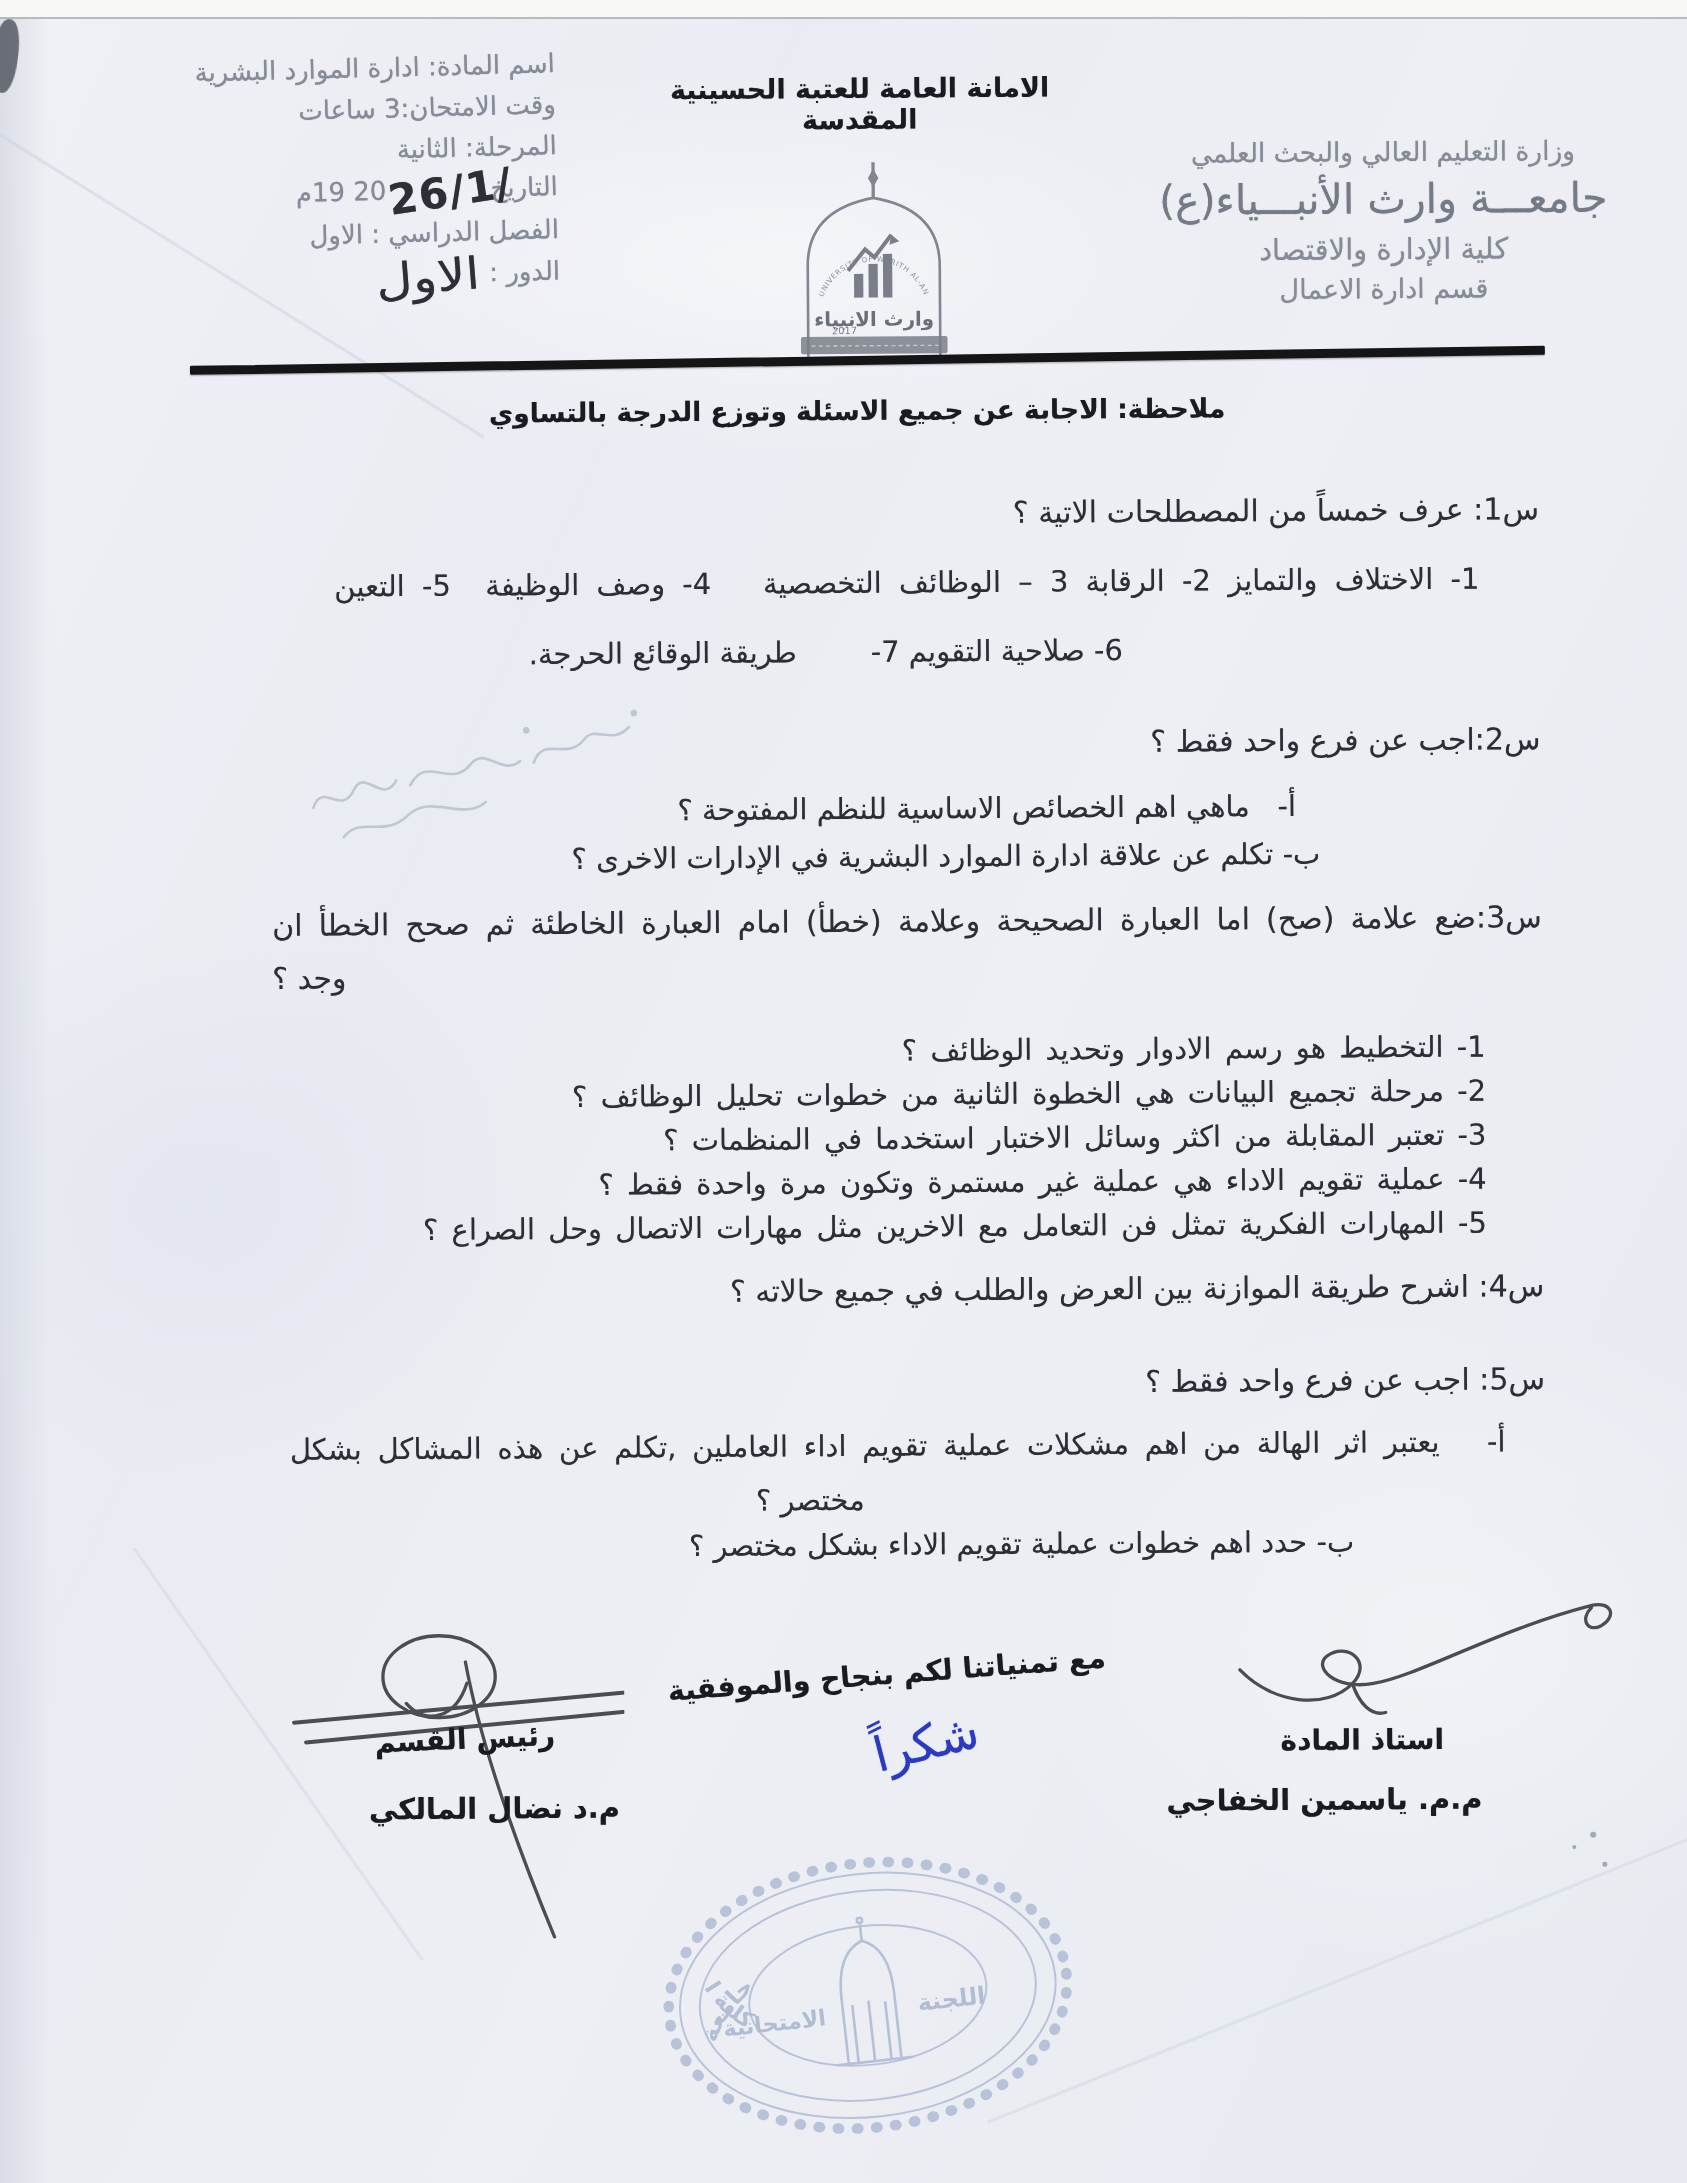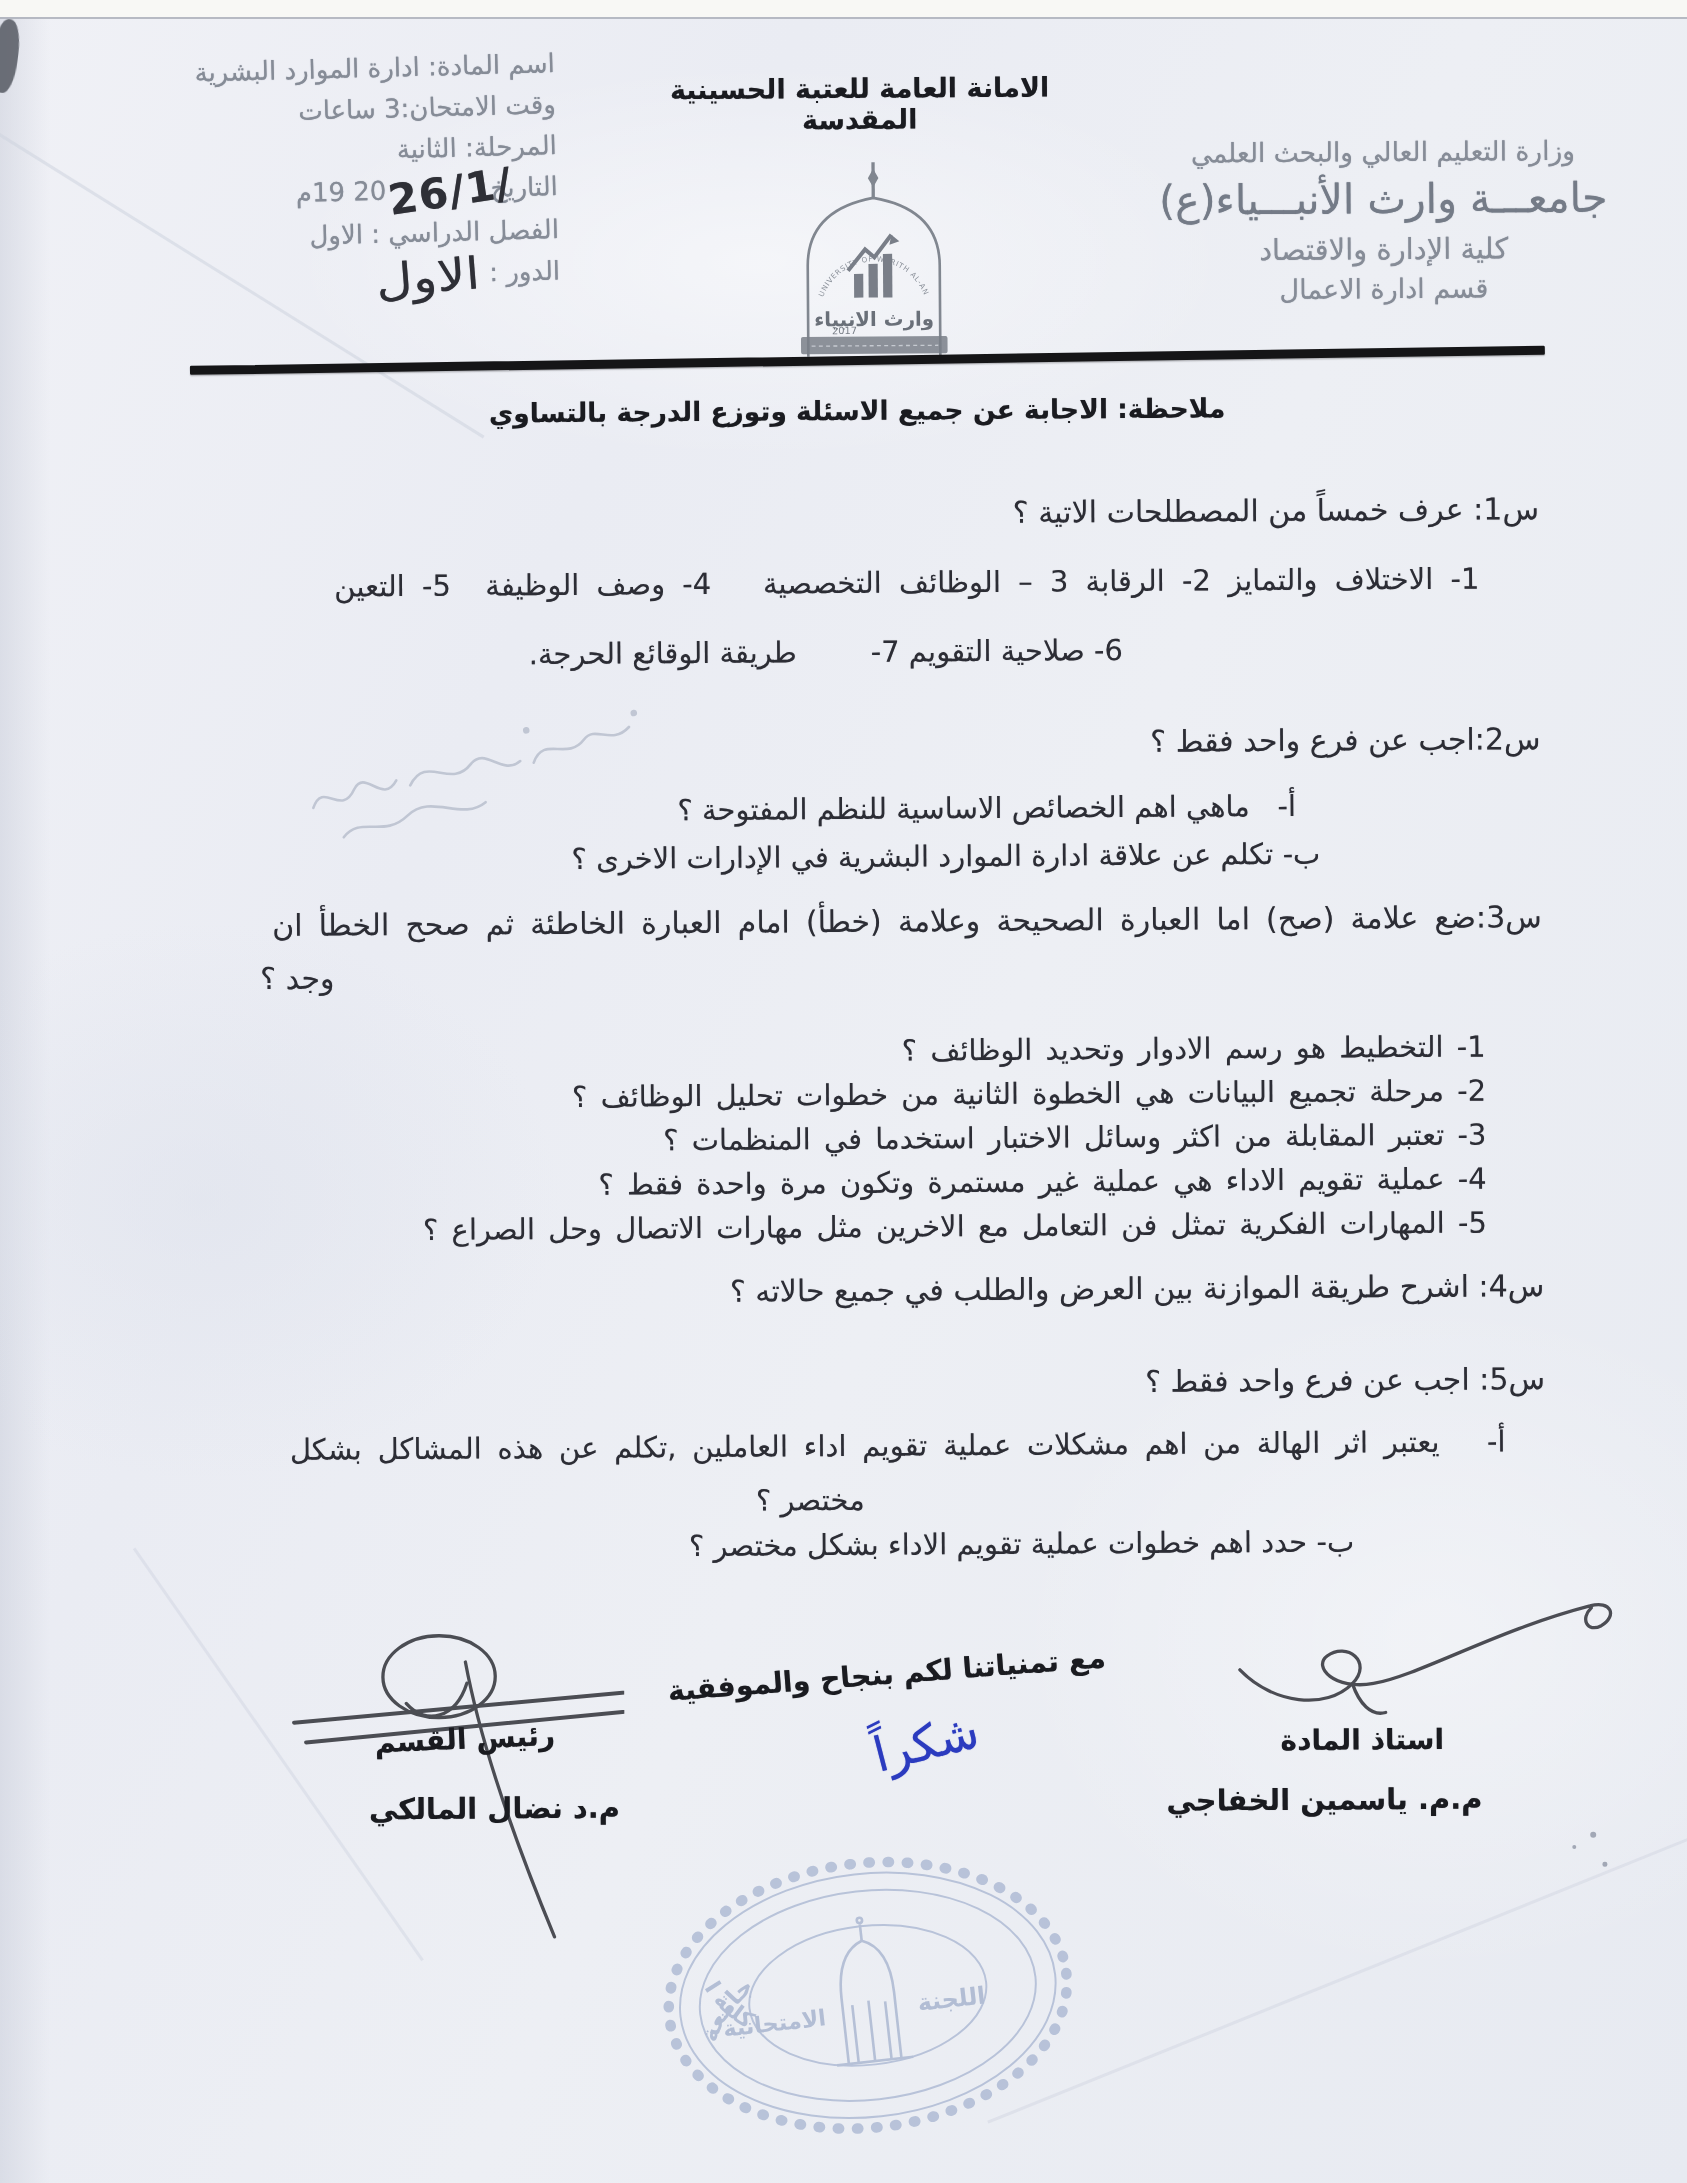--- a/index.html
+++ b/index.html
@@ -75,21 +75,21 @@
   }
 
   .q{position:absolute;font-size:30px;white-space:nowrap;text-align:right;}
   .q1-title{right:144px;top:496px;}
   .terms1{right:204px;top:566px;font-size:29px;word-spacing:8px;white-space:pre;}
   .terms2{right:561px;top:635px;font-size:29px;white-space:pre;}
   .q2-title{right:144px;top:726px;}
   .q2a{right:389px;top:792px;font-size:29px;white-space:pre;}
   .q2b{right:365px;top:840px;font-size:29px;}
   .q3-title1{right:144px;top:904px;word-spacing:6.6px;}
-  .q3-title2{left:261px;top:957px;}
+  .q3-title2{left:273px;top:957px;}
   .q3-items{position:absolute;right:201px;top:1029px;font-size:29px;line-height:44px;text-align:right;}
   .q3-items .item{white-space:nowrap;word-spacing:4px;}
   .q4-title{right:144px;top:1273px;}
   .q5-title{right:144px;top:1366px;}
   .q5a1{right:184px;top:1429px;font-size:29px;word-spacing:6.6px;white-space:pre;}
   .q5a2{left:753px;top:1483px;font-size:29px;text-align:center;}
   .q5b{right:336px;top:1528px;font-size:29px;}
 
   .wishes{
     position:absolute;left:698px;top:1657px;width:404px;text-align:center;font-size:28.4px;

